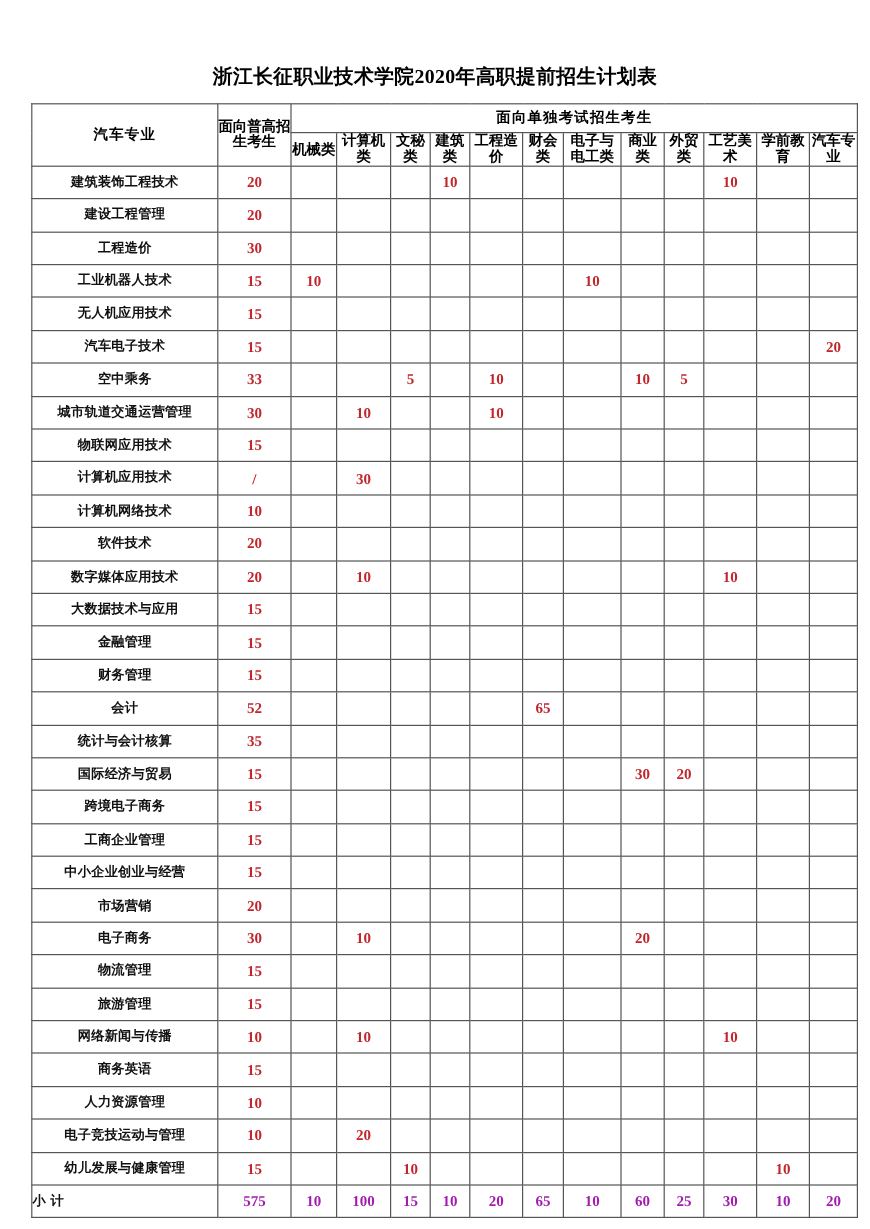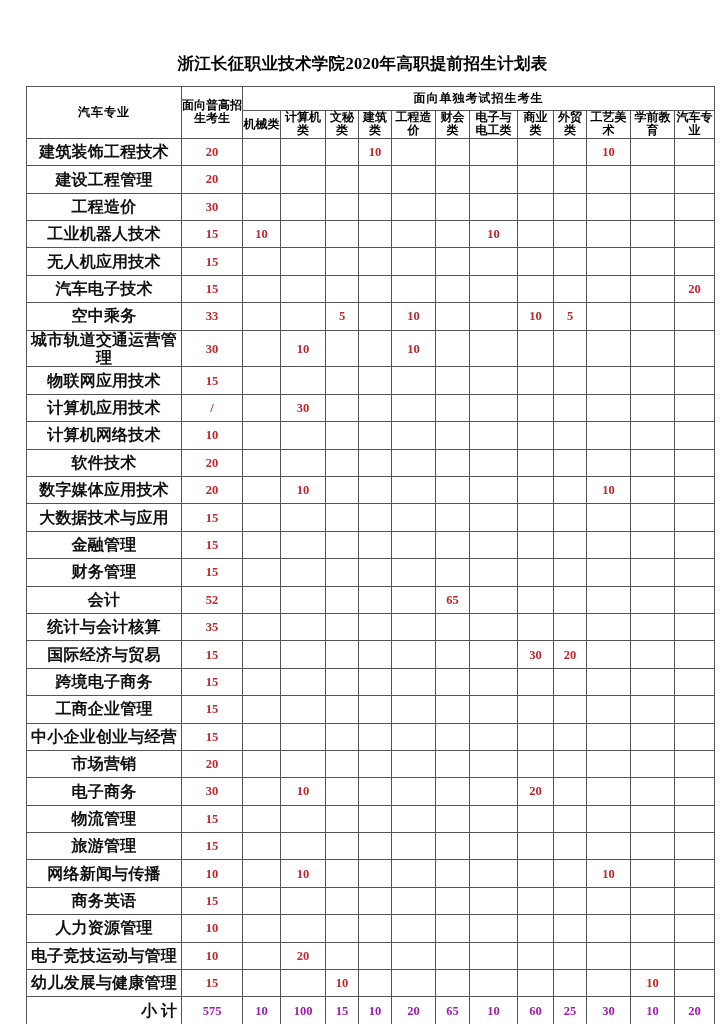--- a/index.html
+++ b/index.html
@@ -77,33 +77,33 @@
   th.h-cat {
     font-size: 12.5px;
     line-height: 1.2;
     padding: 0 1px;
     word-break: break-all;
     margin-left: 33px;
   }
   td.major-name {
     text-align: left;
     padding-left: 8px;
-    font-size: 16px;
+    font-size: 11px;
     height: 26.4px;
     font-weight: bold;
     letter-spacing: 0.2px;
   }
   td.num {
     color: #c0262c;
     font-size: 12.5px;
     font-weight: bold;
     height: 26.4px;
   }
   tr.total td.major-name {
-    text-align: right;
+    text-align: left;
     padding-left: 0;
     letter-spacing: 4px;
   }
   tr.total td.num {
     color: #a21caf;
   }
   
   col.c-name   { width: 155px; }
   col.c-gen    { width: 61px; }
   col.c-jx     { width: 38px; }

